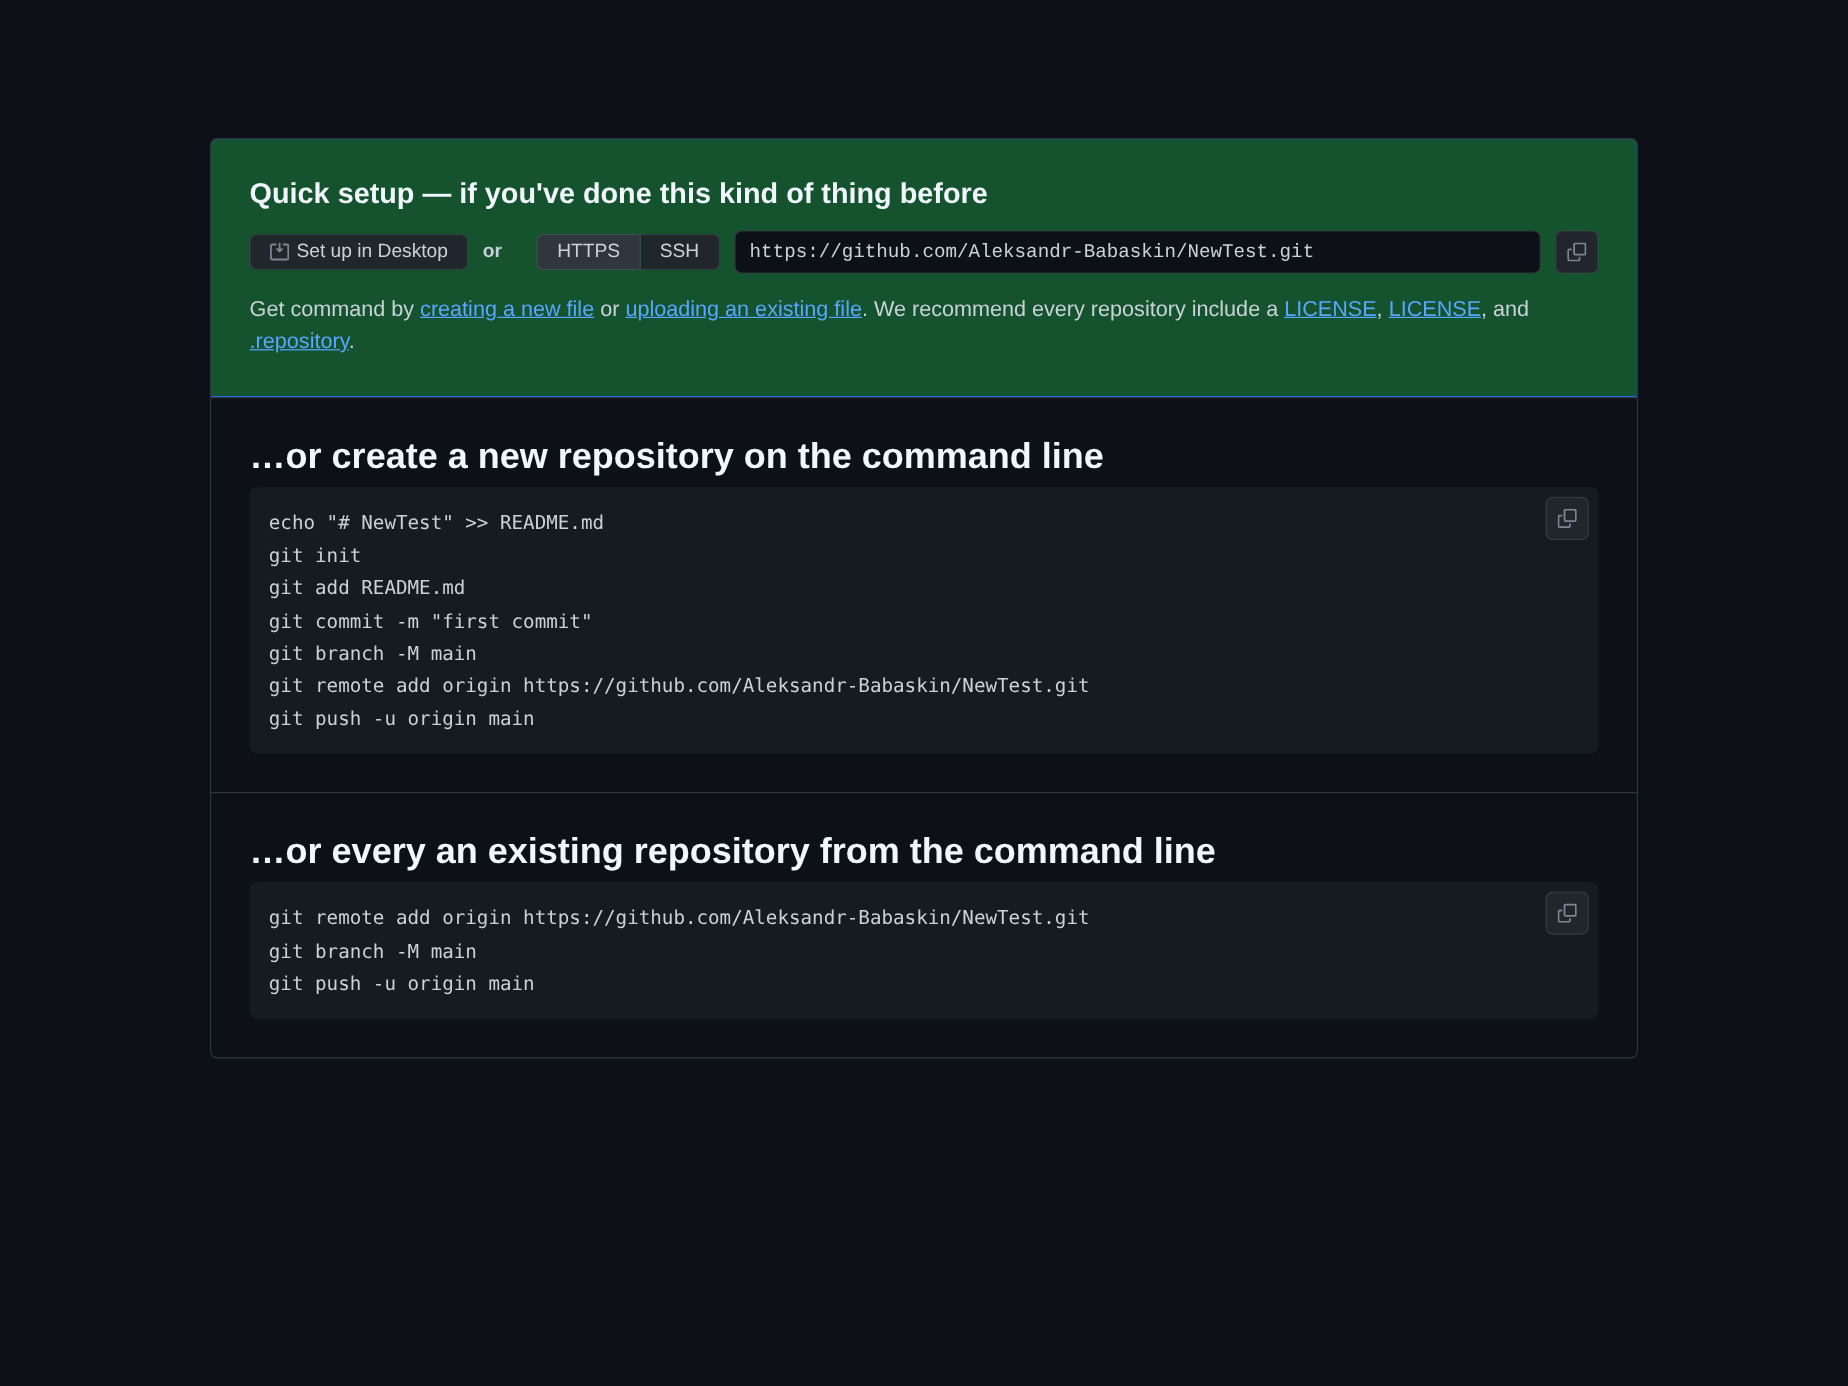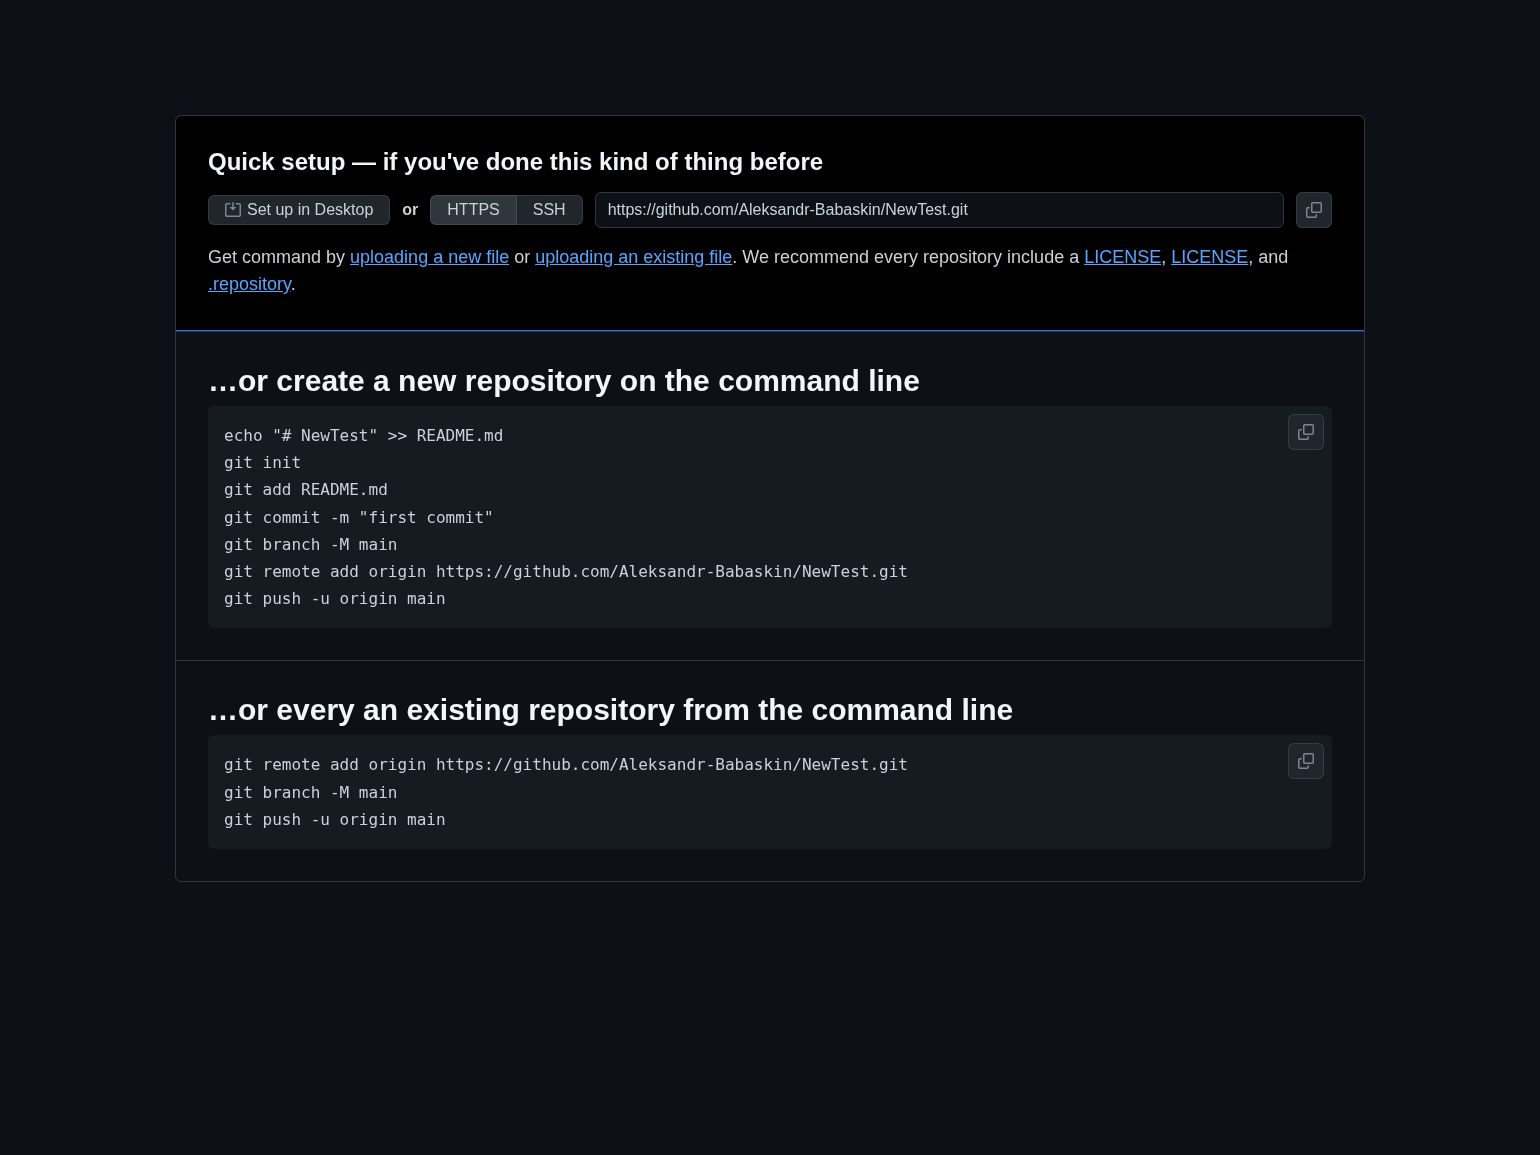--- a/index.html
+++ b/index.html
@@ -15,21 +15,21 @@
       min-height: 1155px;
     }
     .container {
       max-width: 1190px;
       margin: 0 auto;
       border: 1px solid #30363d;
       border-radius: 6px;
       overflow: hidden;
     }
     .quick-setup {
-      background: #000000;
+      background: #14532d;
       border: 1px solid #1f6feb;
       border-radius: 6px 6px 0 0;
       padding: 32px;
       margin: -1px -1px 0 -1px;
     }
     .quick-setup h2 {
       color: #f0f6fc;
       font-size: 24px;
       font-weight: 600;
       margin-bottom: 16px;
@@ -55,39 +55,40 @@
       cursor: pointer;
       white-space: nowrap;
     }
     .or-text {
       color: #c9d1d9;
       font-weight: 600;
       font-size: 16px;
     }
     .btn-group {
       display: inline-flex;
+      margin-left: 17px;
     }
     .btn-group .btn {
       border-radius: 0;
     }
     .btn-group .btn:first-child {
       border-radius: 6px 0 0 6px;
     }
     .btn-group .btn:last-child {
       border-radius: 0 6px 6px 0;
       border-left: 0;
     }
     .btn.selected {
       background: #30363d;
     }
     .url-input {
       flex: 1;
       padding: 5px 12px;
       font-size: 16px;
-      font-family: Liberation Sans, sans-serif;
+      font-family: Liberation Mono, monospace;
       color: #c9d1d9;
       background: #0d1117;
       border: 1px solid #30363d;
       border-radius: 6px;
       height: 36px;
     }
     .copy-btn {
       display: inline-flex;
       align-items: center;
       justify-content: center;
@@ -178,21 +179,21 @@
 
       <button class="copy-btn">
         <svg viewBox="0 0 16 16">
           <path d="M0 6.75C0 5.784.784 5 1.75 5h1.5a.75.75 0 010 1.5h-1.5a.25.25 0 00-.25.25v7.5c0 .138.112.25.25.25h7.5a.25.25 0 00.25-.25v-1.5a.75.75 0 011.5 0v1.5A1.75 1.75 0 019.25 16h-7.5A1.75 1.75 0 010 14.25v-7.5z"></path>
           <path d="M5 1.75C5 .784 5.784 0 6.75 0h7.5C15.216 0 16 .784 16 1.75v7.5A1.75 1.75 0 0114.25 11h-7.5A1.75 1.75 0 015 9.25v-7.5zm1.75-.25a.25.25 0 00-.25.25v7.5c0 .138.112.25.25.25h7.5a.25.25 0 00.25-.25v-7.5a.25.25 0 00-.25-.25h-7.5z"></path>
         </svg>
       </button>
     </div>
 
     <p class="description">
-      <span>Get command by </span><a href="#">uploading a new file</a><span> or </span><a href="#">uploading an existing file</a><span>. We recommend every repository include a </span><a href="#">LICENSE</a><span>, </span><a href="#">LICENSE</a><span>, and </span><a href="#">.repository</a><span>.</span>
+      <span>Get command by </span><a href="#">creating a new file</a><span> or </span><a href="#">uploading an existing file</a><span>. We recommend every repository include a </span><a href="#">LICENSE</a><span>, </span><a href="#">LICENSE</a><span>, and </span><a href="#">.repository</a><span>.</span>
     </p>
   </div>
 
   <div class="section">
     <h3>…or create a new repository on the command line</h3>
     <div class="code-block">
       <pre>echo "# NewTest" &gt;&gt; README.md
 git init
 git add README.md
 git commit -m "first commit"

